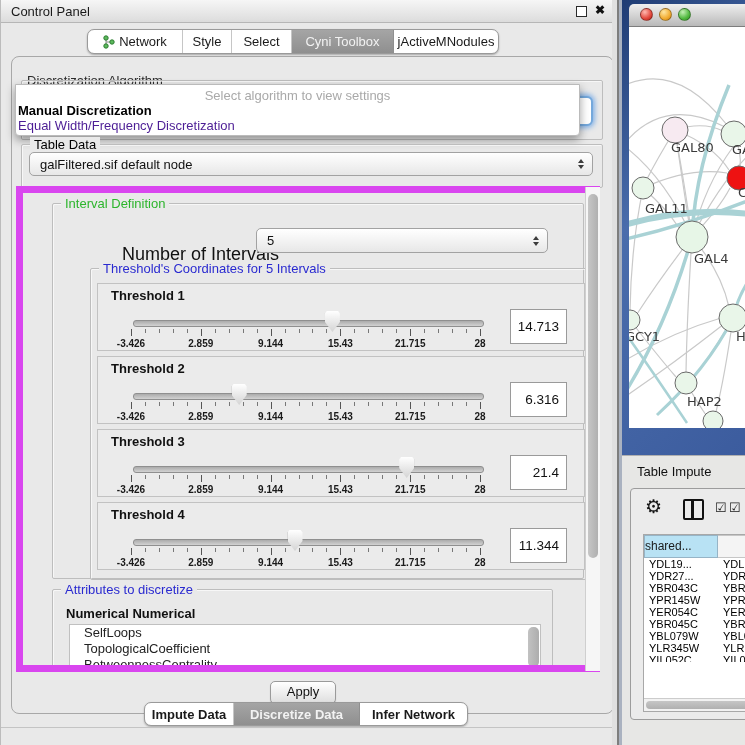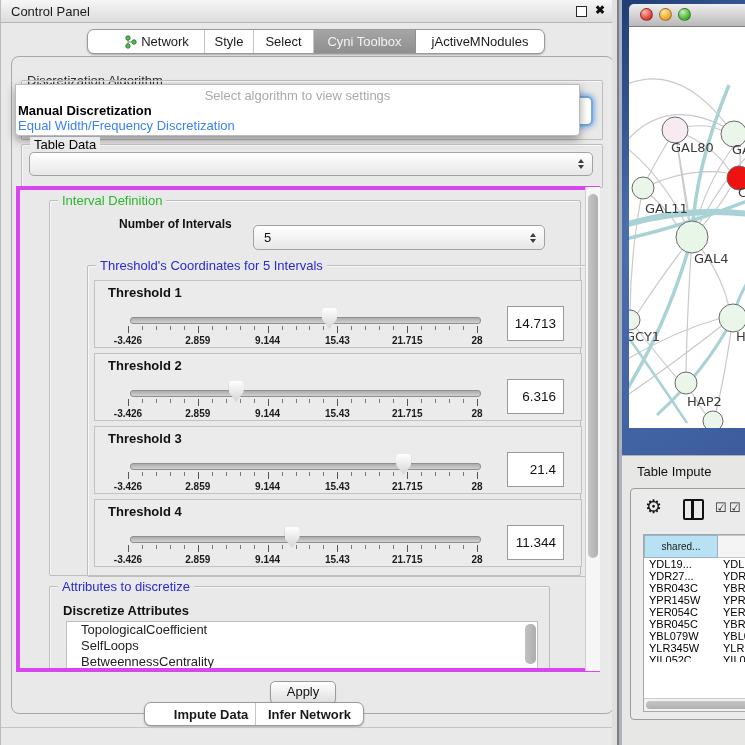--- a/index.html
+++ b/index.html
@@ -10,21 +10,21 @@
 
   
   .left-panel{left:0;top:0;width:618px;height:745px;background:#e9e9e9;border-left:1px solid #bcbcbc;}
   .cp-titlebar{left:0;top:0;width:618px;height:22px;
      background:linear-gradient(#f6f6f6,#dcdcdc);border-bottom:1px solid #b6b6b6;padding-left:10px;}
   .cp-title{left:10px;top:4px;font-size:13px;color:#1a1a1a;}
   .win-float{left:575px;top:6px;width:9px;height:9px;border:1.6px solid #2a2a2a;background:#fff;}
   .win-close{left:594px;top:3px;font-size:12px;font-weight:bold;color:#111;}
 
   .segctl{display:flex;background:#fff;border:1px solid #9a9a9a;border-radius:7px;
-     overflow:hidden;box-shadow:0 1px 2px rgba(0,0,0,.28);padding-left:22px;}
+     overflow:hidden;box-shadow:0 1px 2px rgba(0,0,0,.28);}
   .seg{display:flex;align-items:center;justify-content:center;gap:4px;
      font-size:13px;color:#1a1a1a;border-right:1px solid #c6c6c6;box-sizing:border-box;}
   .seg:last-child{border-right:none;}
   .seg.selected{background:linear-gradient(#a5a5a5,#8f8f8f);color:#f2f2f2;border-right-color:#8f8f8f;}
   .top-tabs{left:86px;top:29px;height:23px;}
   .bottom-tabs{left:143px;top:702px;height:22px;text-align:center;}
 
   .cp-container{left:10px;top:56px;width:601px;height:656px;border:1px solid #a8a8a8;
      border-radius:8px;background:#e9e9e9;}
 
@@ -42,35 +42,35 @@
 
   
   .disc-label{left:26px;top:73px;font-size:13px;color:#2c2c2c;}
   .disc-border{left:20px;top:80px;width:580px;height:58px;}
   .focus-combo{left:28px;top:96px;width:560px;height:26px;border-radius:6px;background:#fff;
      border:2px solid #74a8dc;box-shadow:0 0 5px 2px rgba(100,160,230,.75);}
   .popup{left:14px;top:84px;width:563px;height:50px;background:#fff;border:1px solid #bbb;
      border-radius:0 0 4px 4px;box-shadow:0 4px 10px rgba(0,0,0,.38);}
   .popup-placeholder{left:0;top:3px;width:100%;text-align:center;font-size:13px;color:#a9a9a9;}
   .popup-opt1{left:2px;top:18px;font-size:13px;font-weight:bold;color:#000;}
-  .popup-opt2{left:2px;top:33px;font-size:13px;color:#3b82f6;}
+  .popup-opt2{left:2px;top:33px;font-size:13px;color:#4c1d95;}
 
   .tabledata-border{left:20px;top:144px;width:580px;height:42px;}
   .tabledata-combo{left:28px;top:152px;width:564px;height:24px;}
 
   
-  .viewport{left:15px;top:186px;width:584px;height:486px;border:4px solid #d946ef;
+  .viewport{left:15px;top:186px;width:584px;height:486px;border:7px solid #d946ef;
      background:#e9e9e9;overflow:hidden;box-sizing:border-box;}
   .vscroll{left:584px;top:187px;width:14px;height:484px;background:#f6f6f6;border-left:1px solid #cfcfcf;}
   .vscroll-thumb{left:2px;top:7px;width:10px;height:364px;border-radius:5px;
      background:linear-gradient(90deg,#c6c6c6,#b0b0b0);}
 
   .interval-group{left:29px;top:10px;width:530px;height:374px;}
   .il{color:#2db52d;}
-  .noi-label{left:69px;top:16px;font-size:12px;font-weight:bold;color:#111;}
+  .noi-label{left:69px;top:40px;font-size:18px;font-weight:normal;color:#111;}
   .noi-combo{left:203px;top:24px;width:292px;height:25px;}
   .thr-group{left:37px;top:64px;width:506px;height:310px;}
   .bl{color:#2a2ad0;}
 
   .threshold-box{position:absolute;left:6px;width:488px;height:68px;background:#ebebeb;
      border:1px solid #c2c2c2;box-sizing:border-box;}
   .thr-title{position:absolute;left:13px;top:4px;font-size:13px;font-weight:bold;color:#111;}
   .slider-track{position:absolute;left:35px;top:36px;width:349px;height:5px;border-radius:3px;
      background:linear-gradient(#ababab,#d2d2d2);border:1px solid #8f8f8f;}
   .slider-thumb{position:absolute;top:27px;width:15px;height:21px;
@@ -120,21 +120,21 @@
   .tp-container{left:8px;top:32px;width:130px;height:232px;border:1px solid #9c9c9c;border-radius:4px;
      background:#ebebeb;box-sizing:border-box;}
   .gear{left:14px;top:6px;font-size:19px;color:#161616;}
   .colicon{left:52px;top:10px;width:17px;height:17px;border:2.5px solid #111;border-radius:2px;}
   .colicon::after{content:"";position:absolute;left:6px;top:0;width:2.5px;height:100%;background:#111;}
   .chk{top:11px;font-size:13px;color:#161616;}
   .tp-scrollpane{left:12px;top:45px;width:111px;height:178px;background:#fff;border:1px solid #a8a8a8;
      box-sizing:border-box;overflow:hidden;}
   .tp-header{position:absolute;left:0;top:0;width:200px;height:23px;display:flex;}
   .tp-hc1{width:74px;background:#b8e2f4;border:1px solid #96b4c6;box-sizing:border-box;
-     font-size:10px;color:#1a1a1a;text-align:center;line-height:21px;}
+     font-size:12px;color:#1a1a1a;text-align:left;line-height:21px;}
   .tp-hc2{width:126px;background:#f4f4f4;border:1px solid #c6c6c6;border-left:none;box-sizing:border-box;
      font-size:12px;color:#1a1a1a;padding-left:29px;line-height:21px;}
   .tp-rows{position:absolute;left:0;top:23px;width:200px;height:104px;overflow:hidden;}
   .tp-row{display:flex;height:12px;line-height:12px;font-size:11px;color:#000;}
   .tp-c1{width:74px;padding-left:5px;box-sizing:border-box;white-space:nowrap;overflow:hidden;}
   .tp-c2{width:126px;padding-left:5px;box-sizing:border-box;white-space:nowrap;overflow:hidden;}
   .tp-hscroll{position:absolute;left:0;top:163px;width:109px;height:12px;background:#f2f2f2;border-top:1px solid #ccc;}
   .tp-hthumb{position:absolute;left:2px;top:2px;width:103px;height:8px;border-radius:4px;
      background:linear-gradient(#c6c6c6,#b0b0b0);}
 
@@ -166,41 +166,42 @@
       </div>
       <div class="seg" style="width:49px">
         <span>Style</span>
       </div>
       <div class="seg" style="width:60px">
         <span>Select</span>
       </div>
       <div class="seg selected" style="width:102px">
         <span>Cyni Toolbox</span>
       </div>
-      <div class="seg" style="width:128px">
+      <div class="seg" style="width:104px">
         <span>jActiveMNodules</span>
       </div>
     </div>
 
     <div class="abs cp-container"></div>
 
     <div class="abs disc-label">Discretization Algorithm</div>
     <div class="abs group disc-border"></div>
     <div class="abs focus-combo"></div>
 
     <div class="abs popup">
       <div class="abs popup-placeholder">Select algorithm to view settings</div>
       <div class="abs popup-opt1">Manual Discretization</div>
       <div class="abs popup-opt2">Equal Width/Frequency Discretization</div>
     </div>
 
     <div class="abs group tabledata-border">
       <span class="legend">Table Data</span>
     </div>
     <div class="abs combo tabledata-combo">
+      <span>galFiltered.sif default node</span>
       <span class="arrows">
           <i class="arr-up"></i>
           <i class="arr-dn"></i>
         </span>
     </div>
 
     <div class="abs viewport">
 
       <div class="abs group interval-group">
         <span class="legend il">Interval Definition</span>
@@ -383,39 +384,42 @@
                 <span class="ticklabel" style="left: 312.2px;">21.715</span>
                 <span class="ticklabel" style="left: 382px;">28</span>
               </div>
             <div class="valuebox">11.344</div>
           </div>
         </div>
       </div>
 
       <div class="abs group attr-group">
         <span class="legend bl">Attributes to discretize</span>
-        <div class="abs attr-sub">Discretize Attributes</div>
+        <div class="abs attr-sub">Numerical Numerical</div>
         <div class="abs attr-list">
           <div class="attr-sbar"></div>
-        <div class="attr-item">TopologicalCoefficient</div>
-            <div class="attr-item">SelfLoops</div>
+        <div class="attr-item">SelfLoops</div>
+            <div class="attr-item">TopologicalCoefficient</div>
             <div class="attr-item">BetweennessCentrality</div>
           </div>
       </div>
     </div>
 
     <div class="abs vscroll">
       <div class="abs vscroll-thumb"></div>
     </div>
 
     <div class="abs apply-btn">Apply</div>
 
     <div class="abs segctl bottom-tabs">
       <div class="seg" style="width:89px;font-weight:bold">
         <span>Impute Data</span>
+      </div>
+      <div class="seg selected" style="width:126px;font-weight:bold">
+        <span>Discretize Data</span>
       </div>
       <div class="seg" style="width:107px;font-weight:bold">
         <span>Infer Network</span>
       </div>
     </div>
     <div class="abs bottom-line"></div>
   </div>
 
   <div class="abs divider"></div>
 

